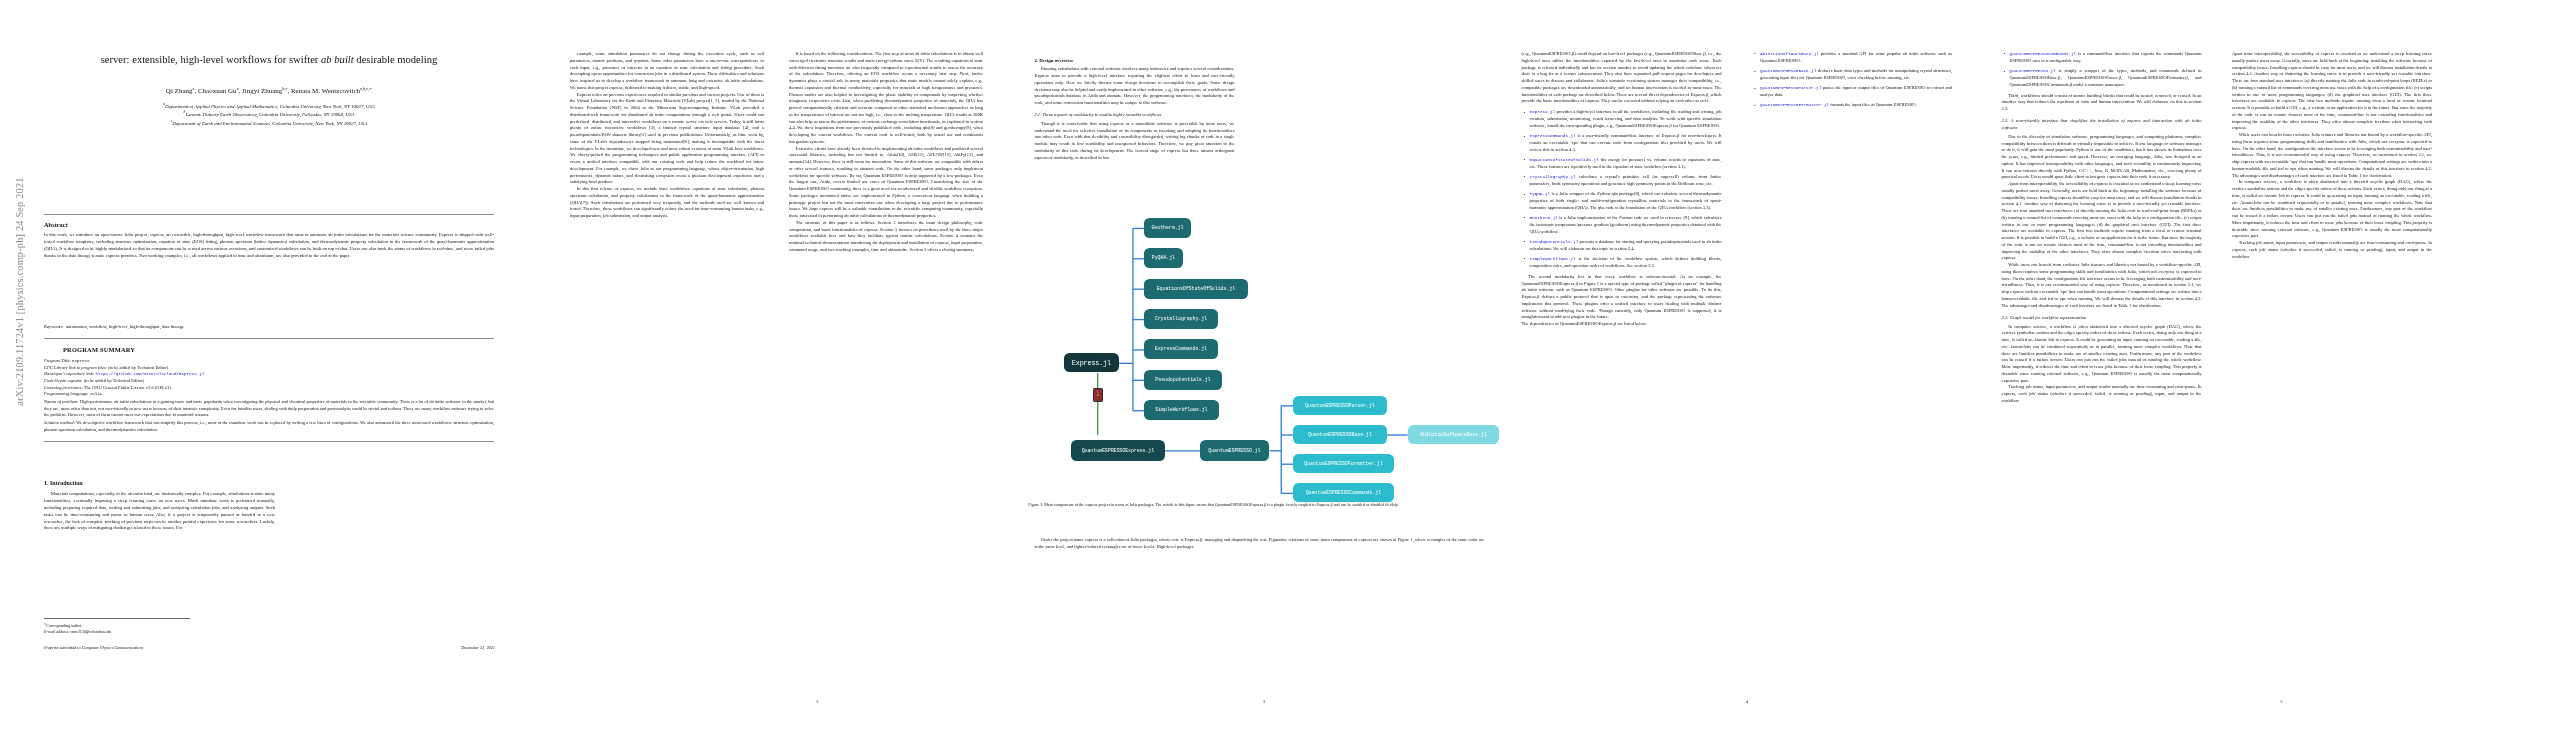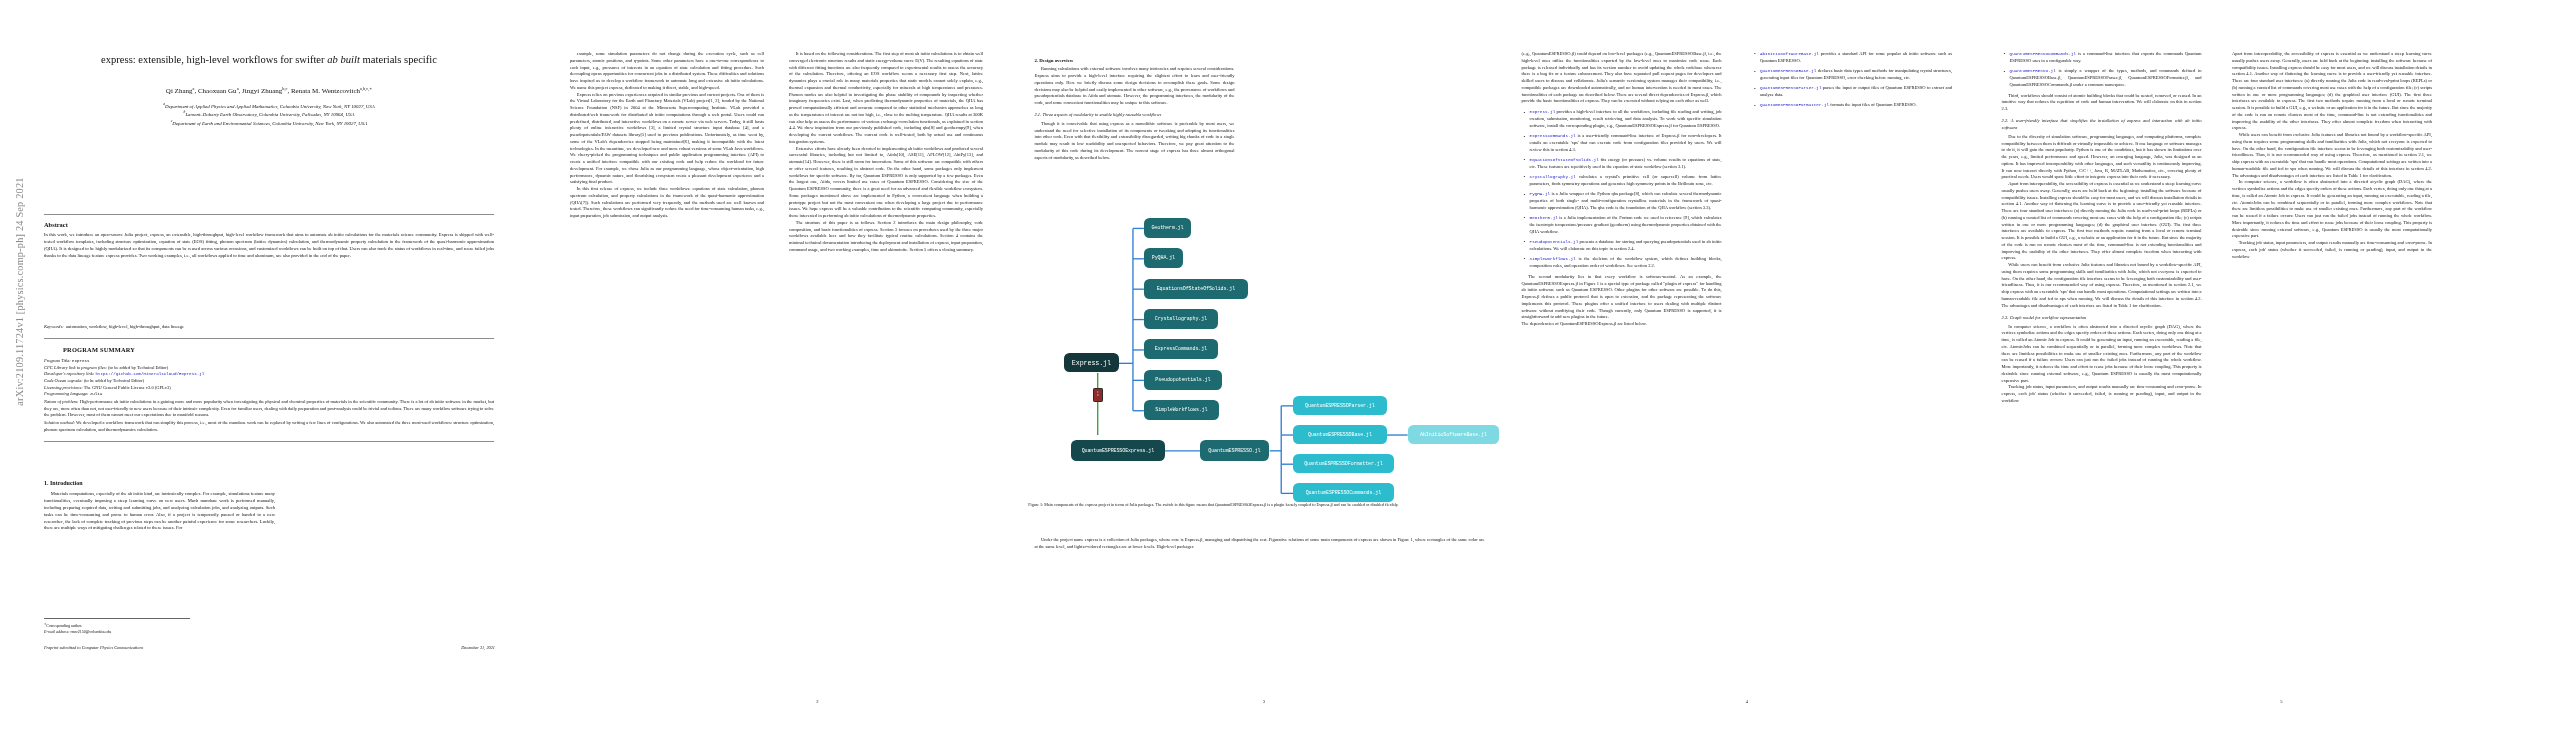--- a/index.html
+++ b/index.html
@@ -193,21 +193,21 @@
 <body>
 
 <div class="viewport">
 
   <div class="page page-1">
 
     <div class="arxiv-stamp">arXiv:2109.11724v1  [physics.comp-ph]  24 Sep 2021</div>
 
     <div class="title-block">
       <div class="paper-title">
-        <span>express: extensible, high-level workflows for swifter </span><i>ab built</i><span> materials specific</span>
+        <span>server: extensible, high-level workflows for swifter </span><i>ab built</i><span> desirable modeling</span>
       </div>
       <div class="authors">
         Qi Zhang<sup>a</sup>, Chaoxuan Gu<sup>a</sup>, Jingyi Zhuang<sup>b,c</sup>, Renata M. Wentzcovitch<sup>a,b,c,∗</sup>
       </div>
       <div class="affils">
         <div><sup>a</sup>Department of Applied Physics and Applied Mathematics, Columbia University, New York, NY 10027, USA</div>
         <div><sup>b</sup>Lamont–Doherty Earth Observatory, Columbia University, Palisades, NY 10964, USA</div>
         <div><sup>c</sup>Department of Earth and Environmental Sciences, Columbia University, New York, NY 10027, USA</div>
       </div>
     </div>

